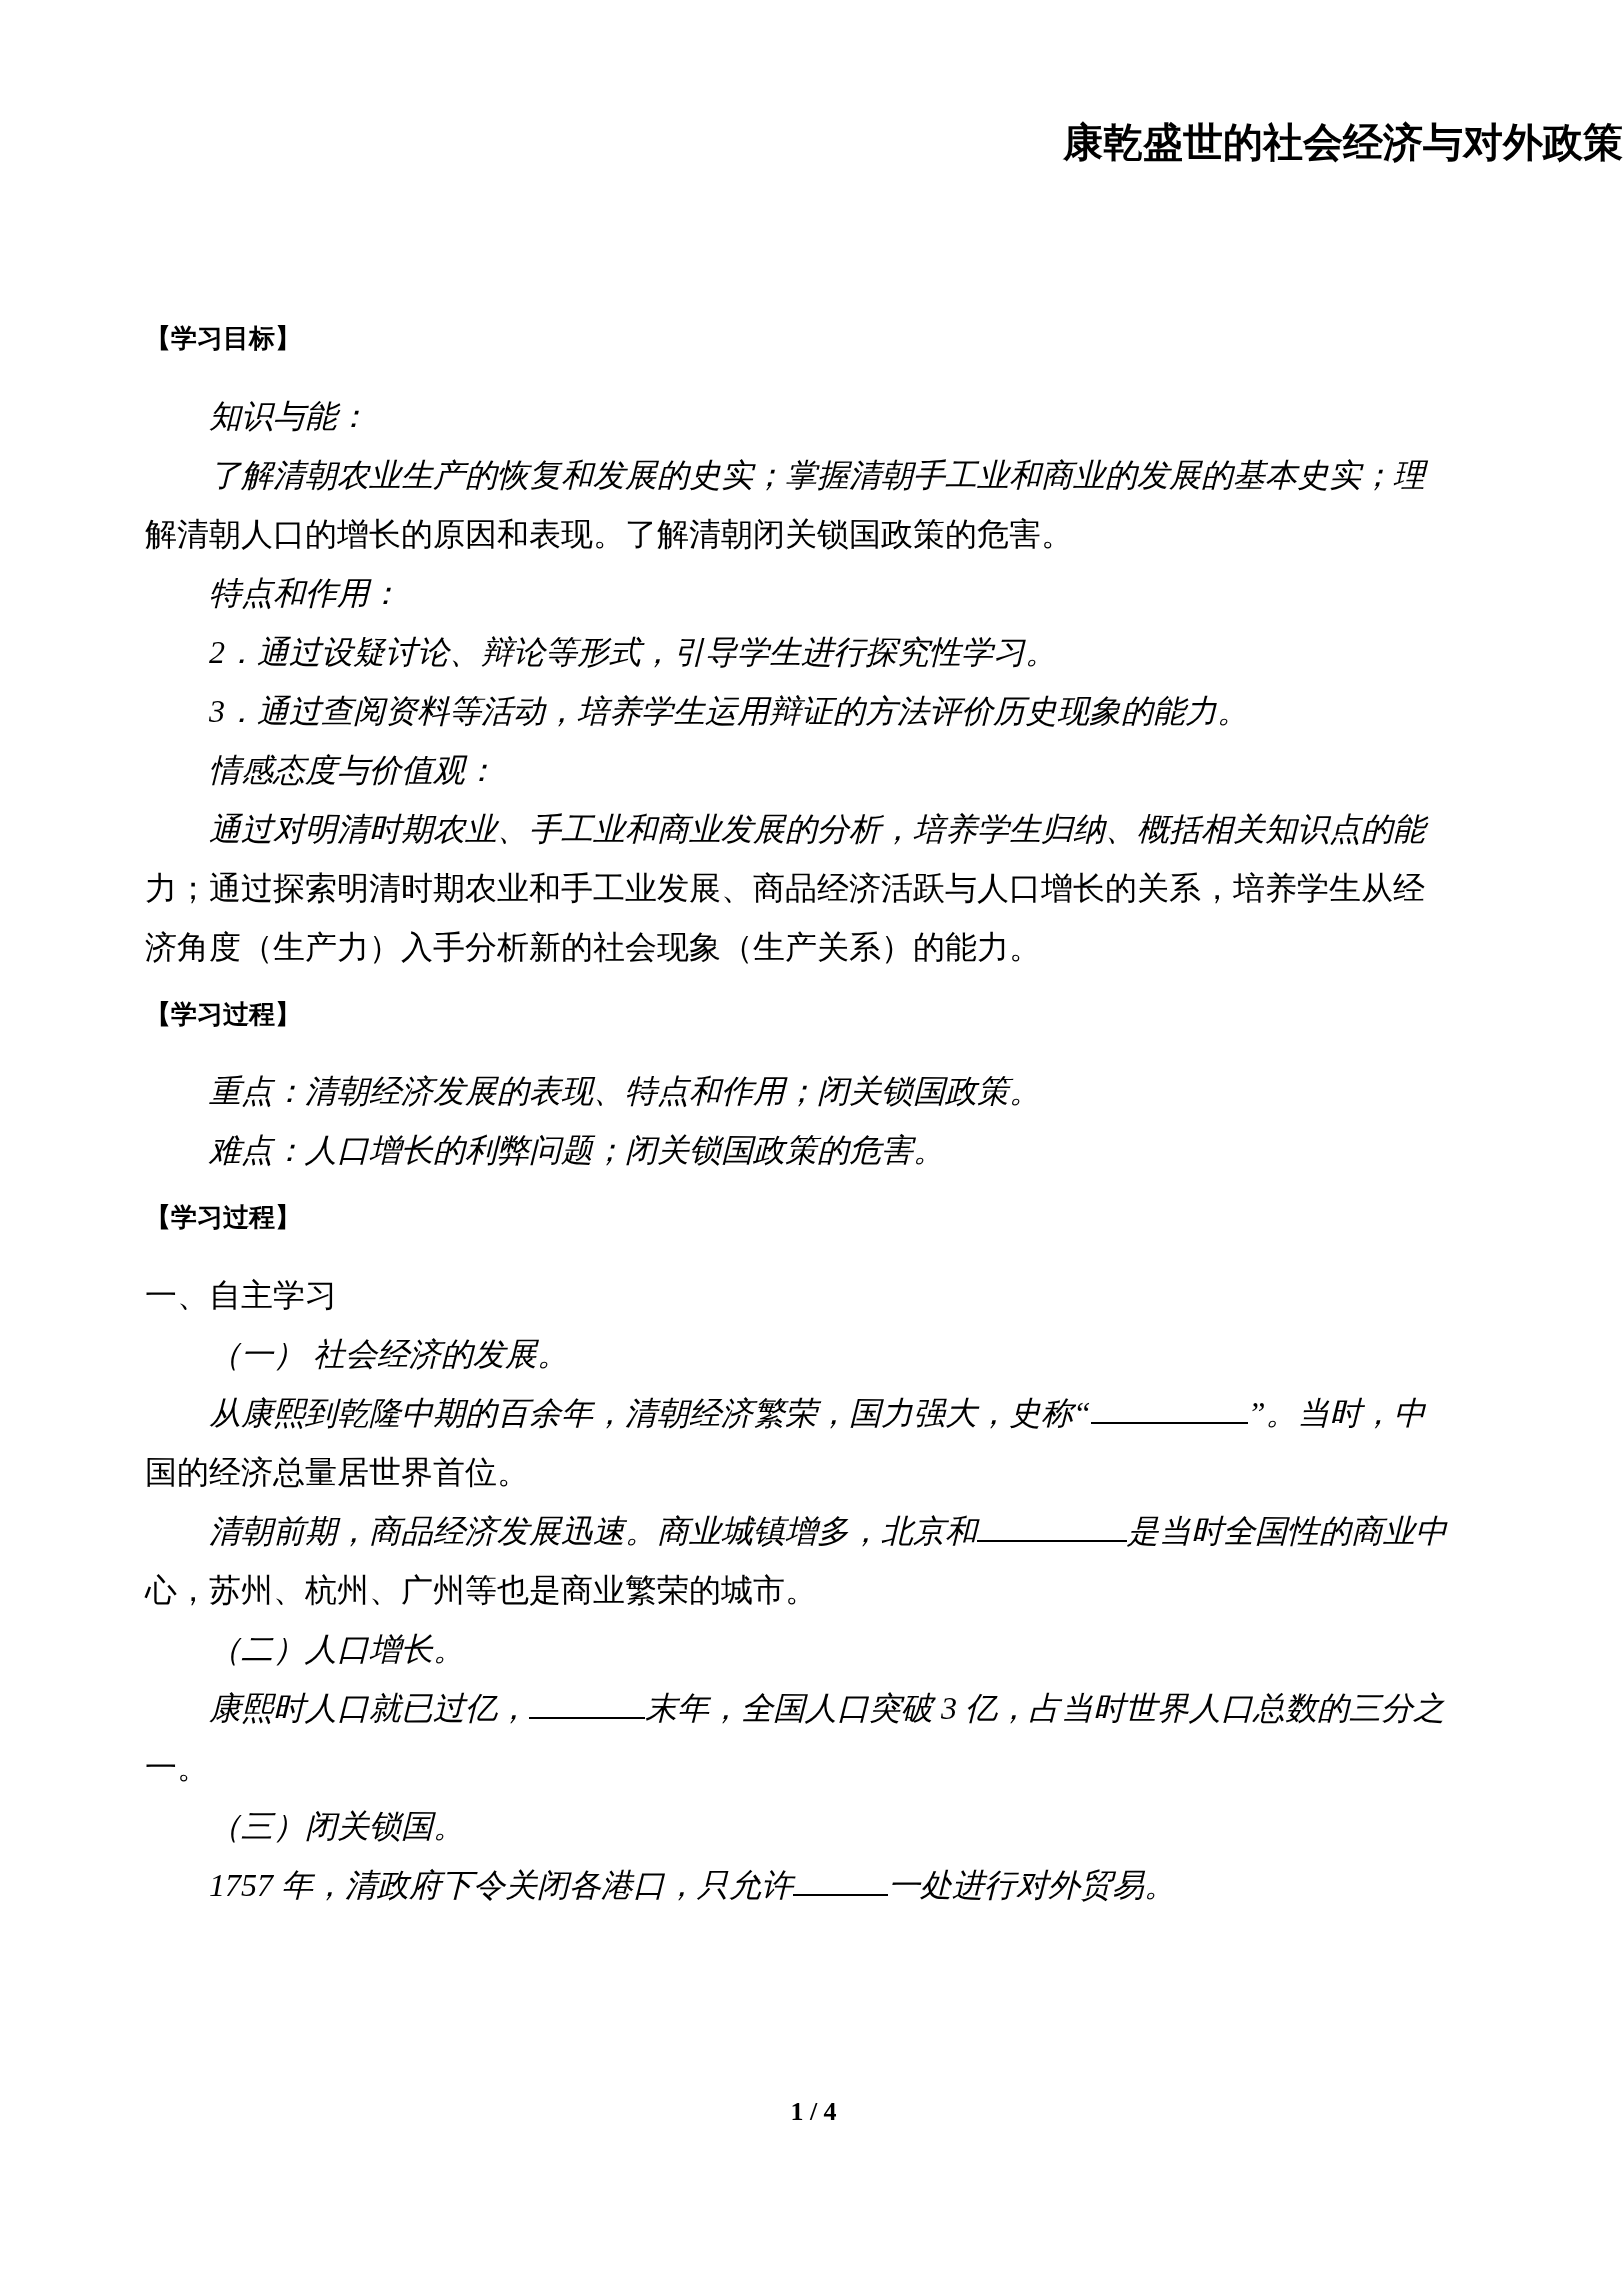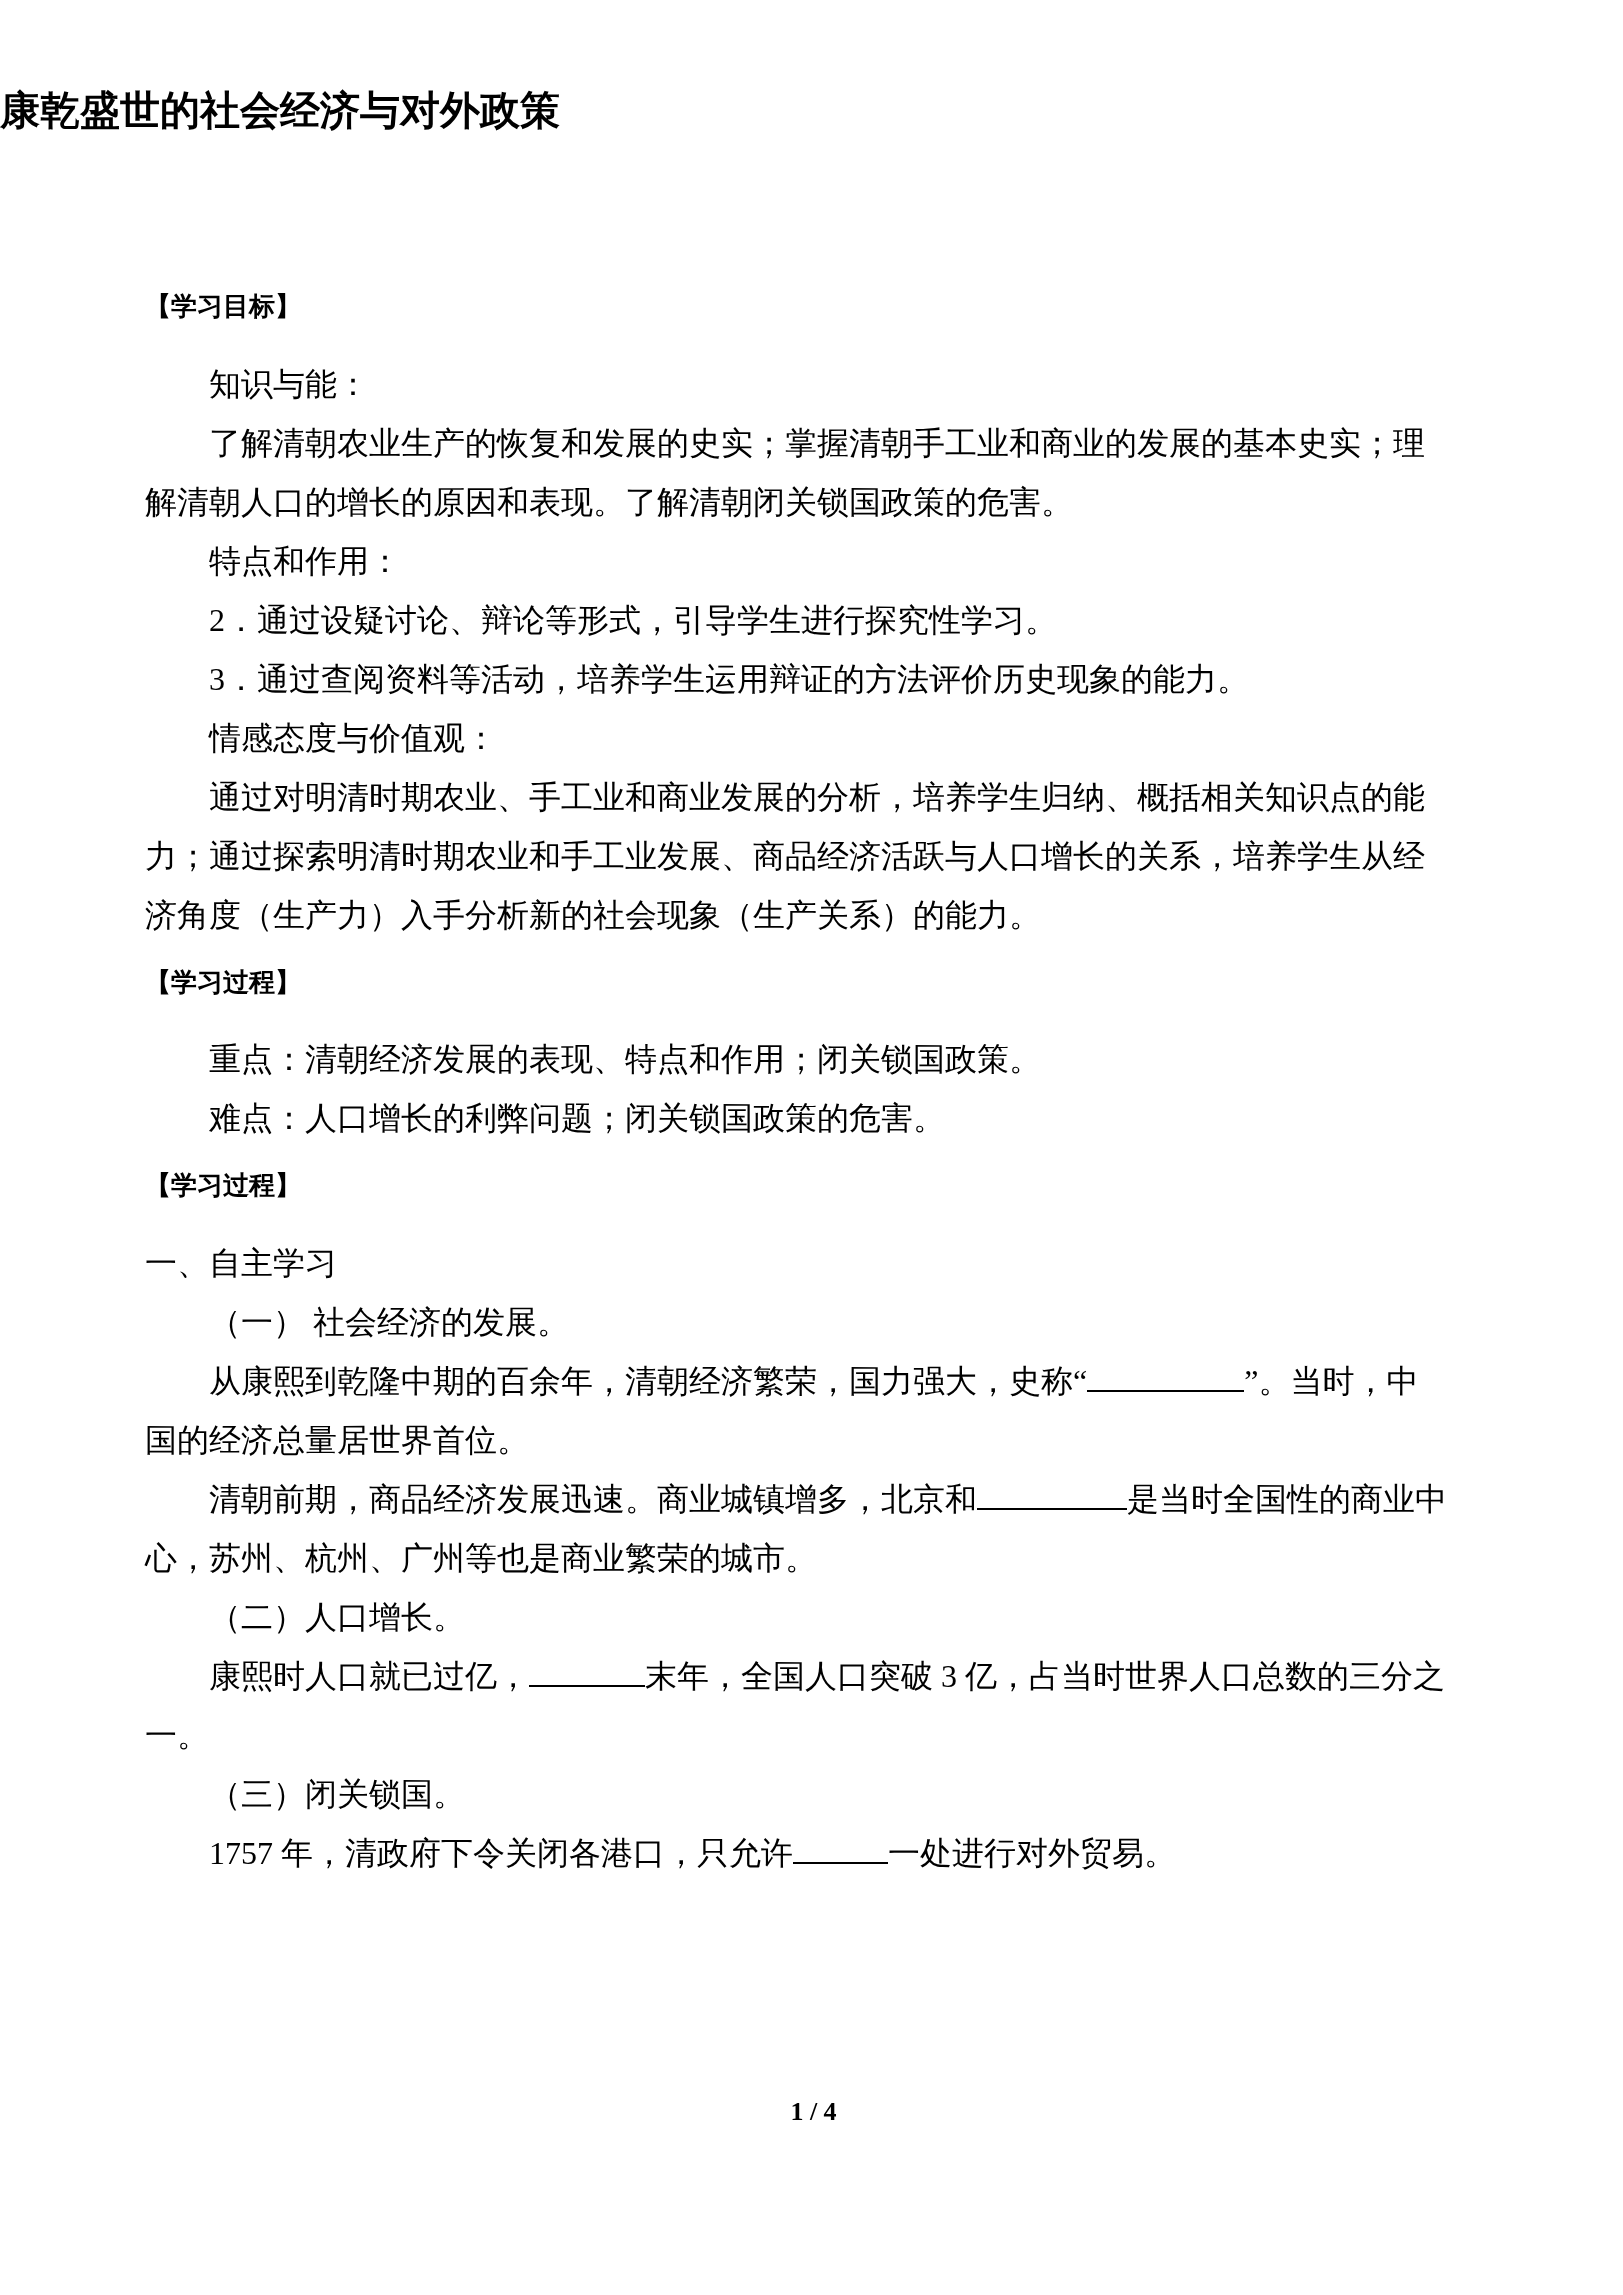--- a/index.html
+++ b/index.html
@@ -8,35 +8,35 @@
     position: relative;
     width: 1623px;
     height: 2295px;
     background: #ffffff;
     color: #000000;
     font-family: "Liberation Serif", "DejaVu Serif", serif;
     overflow: hidden;
   }
   .title {
     margin: 0;
-    padding-top: 86px;
-    text-align: left;
+    padding-top: 118px;
+    text-align: right;
     font-size: 40px;
     font-weight: 700;
     line-height: 49px;
   }
   .body {
     margin: 0 145px;
   }
   .line {
     font-size: 32px;
     line-height: 59px;
     white-space: nowrap;
   }
-  .line.indent { padding-left: 64px; }
+  .line.indent { padding-left: 64px; font-style: italic; }
   .heading {
     font-size: 26px;
     font-weight: 700;
     line-height: 68px;
     margin: 4.1px 0 13.6px 0;
     white-space: nowrap;
   }
   .body .heading:first-child { margin-top: 138px; }
   .blank {
     display: inline-block;

